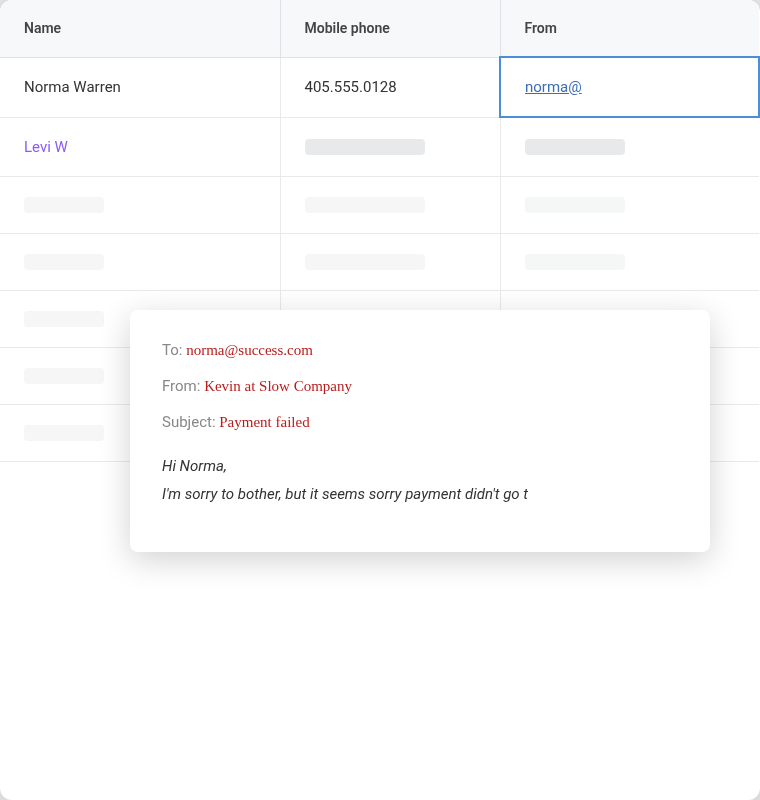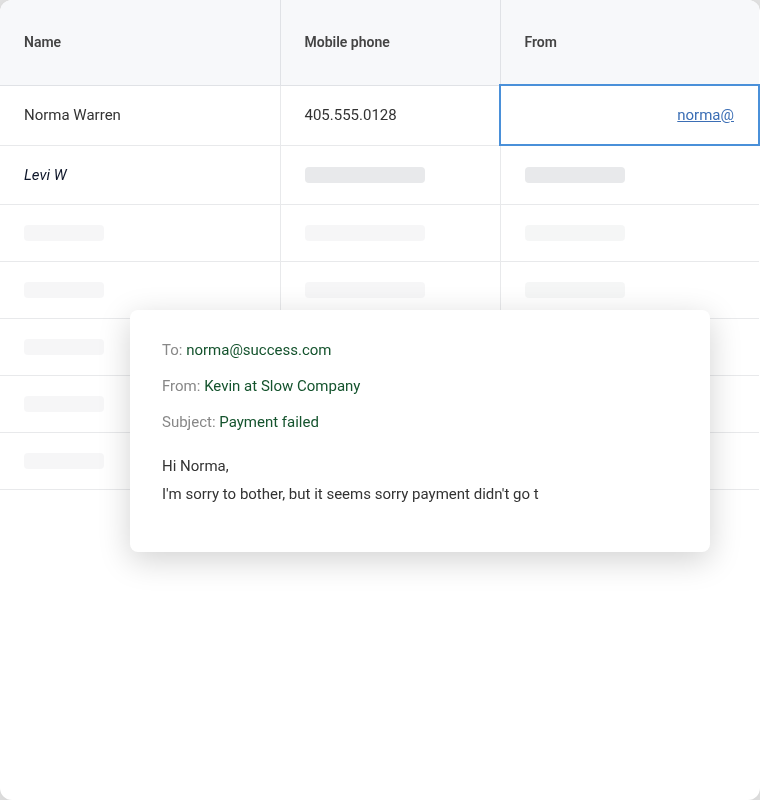--- a/index.html
+++ b/index.html
@@ -33,21 +33,21 @@
       border-collapse: collapse;
       font-size: 15px;
     }
 
     .data-table thead tr {
       background: #f7f8fa;
       border-bottom: 1px solid #e0e2e6;
     }
 
     .data-table thead th {
-      padding: 34px 24px;
+      padding: 20px 24px;
       text-align: left;
       font-weight: 600;
       color: #444;
       font-size: 14px;
       border-right: 1px solid #e0e2e6;
     }
 
     .data-table thead th:last-child {
       border-right: none;
     }
@@ -84,21 +84,20 @@
     }
 
     .phone-col {
       width: 220px;
     }
 
     .email-col {
       min-width: 200px;
       overflow: hidden;
       white-space: nowrap;
-      text-align: right;
     }
 
     
     .placeholder-cell {
       height: 16px;
       border-radius: 4px;
       background: #e8e9eb;
     }
 
     .placeholder-name {
@@ -132,46 +131,47 @@
       color: #333;
       line-height: 1.6;
     }
 
     .popup-field {
       margin-bottom: 12px;
       color: #888;
     }
 
     .popup-field span.value {
-      color: #14532d;
+      color: #b91c1c;
       font-weight: 400;
+      font-family: Liberation Serif, serif;
     }
 
     .popup-body {
       margin-top: 20px;
       color: #333;
     }
 
     .popup-body p {
       margin-bottom: 4px;
+      font-style: italic;
     }
 
     .popup-link {
       color: #3b6eb5;
       text-decoration: underline;
     }
 
     .popup-sign {
       margin-top: 18px;
     }
 
     
     .levi-name {
-      color: #0f172a;
-      font-style: italic;
+      color: #8b5cf6;
     }
   </style>
 </head>
 <body>
 
 <div class="card">
   <table class="data-table">
     <thead>
       <tr>
         <th class="name-col">Name</th>

